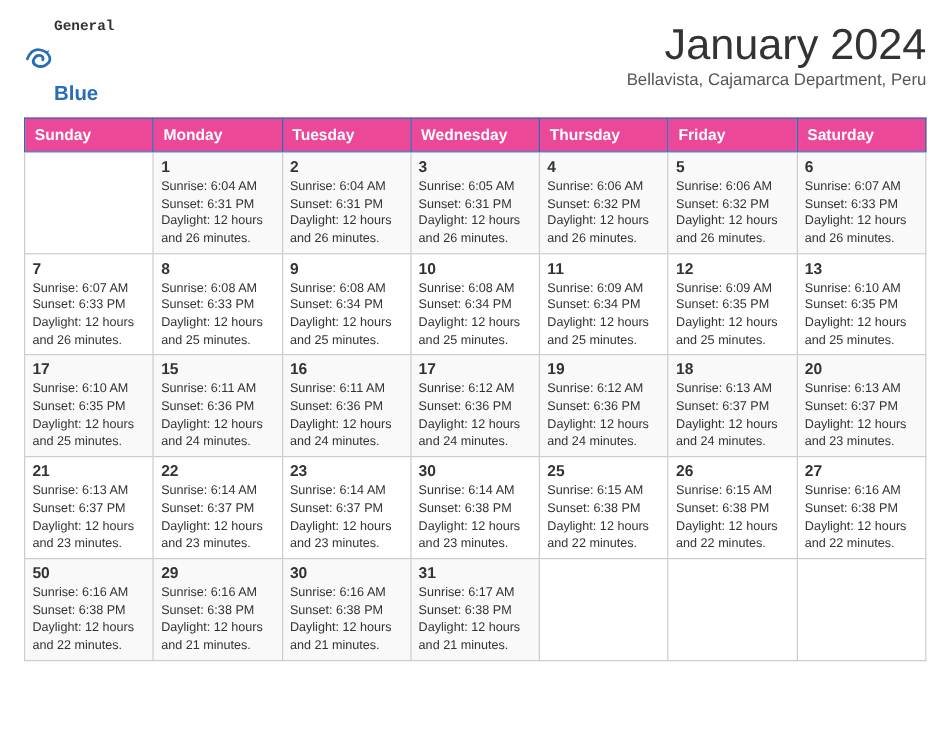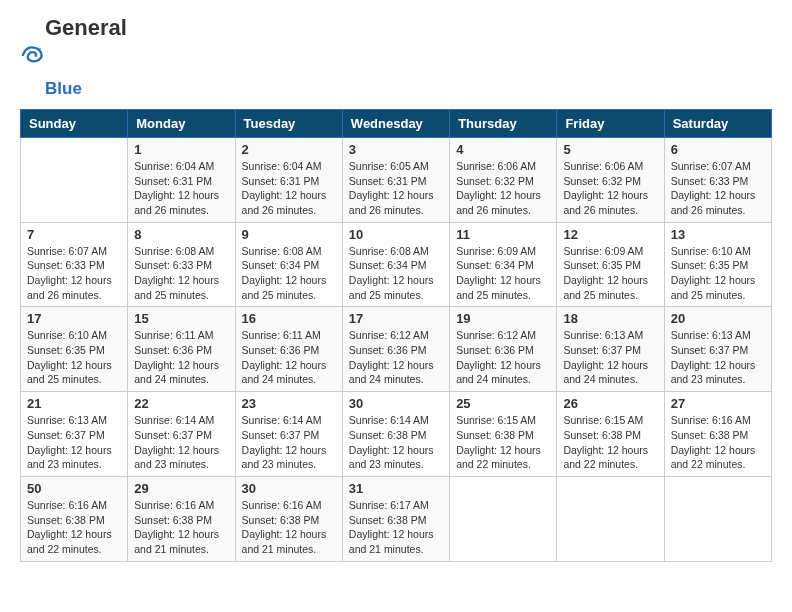--- a/index.html
+++ b/index.html
@@ -37,21 +37,21 @@
     .subtitle {
       font-size: 14px;
       color: #555;
     }
     table {
       width: 100%;
       border-collapse: collapse;
       font-size: 11px;
     }
     thead tr th {
-      background-color: #0c4a6e;
+      background-color: #ec4899;
       color: #fff;
       font-size: 13px;
       font-weight: bold;
       text-align: left;
       padding: 6px 8px;
       border: 1px solid #2a6db5;
     }
     tbody tr td {
       border: 1px solid #ccc;
       vertical-align: top;
@@ -86,27 +86,31 @@
 
 <div class="header">
   <div class="logo">
     <div>
       <svg class="logo-icon" viewBox="0 0 24 24" xmlns="http://www.w3.org/2000/svg">
         <path d="M2 12 Q6 2 14 4 Q20 5 22 10 Q24 15 18 18 Q14 20 10 18 Q6 16 8 12 Q10 8 14 9 Q17 10 16 13" fill="none" stroke="#2a6db5" stroke-width="2.5" stroke-linecap="round"></path>
         <path d="M18 6 L22 4 L20 8 Z" fill="#2a6db5"></path>
       </svg>
     </div>
     <div>
-      <div style="font-size:22px; font-weight:bold; line-height:1.1;">
+      <div style="font-size:12px; font-weight:bold; line-height:1.1;font-family:Liberation Mono, monospace;">
         <span style="color:#333;">General</span>
       </div>
       <div style="font-size:17px; font-weight:bold; line-height:1.1;margin-top:40px;">
         <span style="color:#2a6db5;">Blue</span>
       </div>
     </div>
+  </div>
+  <div class="title-block">
+    <div class="month-title">January 2024</div>
+    <div class="subtitle">Bellavista, Cajamarca Department, Peru</div>
   </div>
 </div>
 
 <table>
   <thead>
     <tr>
     <th>Sunday</th>
         <th>Monday</th>
         <th>Tuesday</th>
         <th>Wednesday</th>

